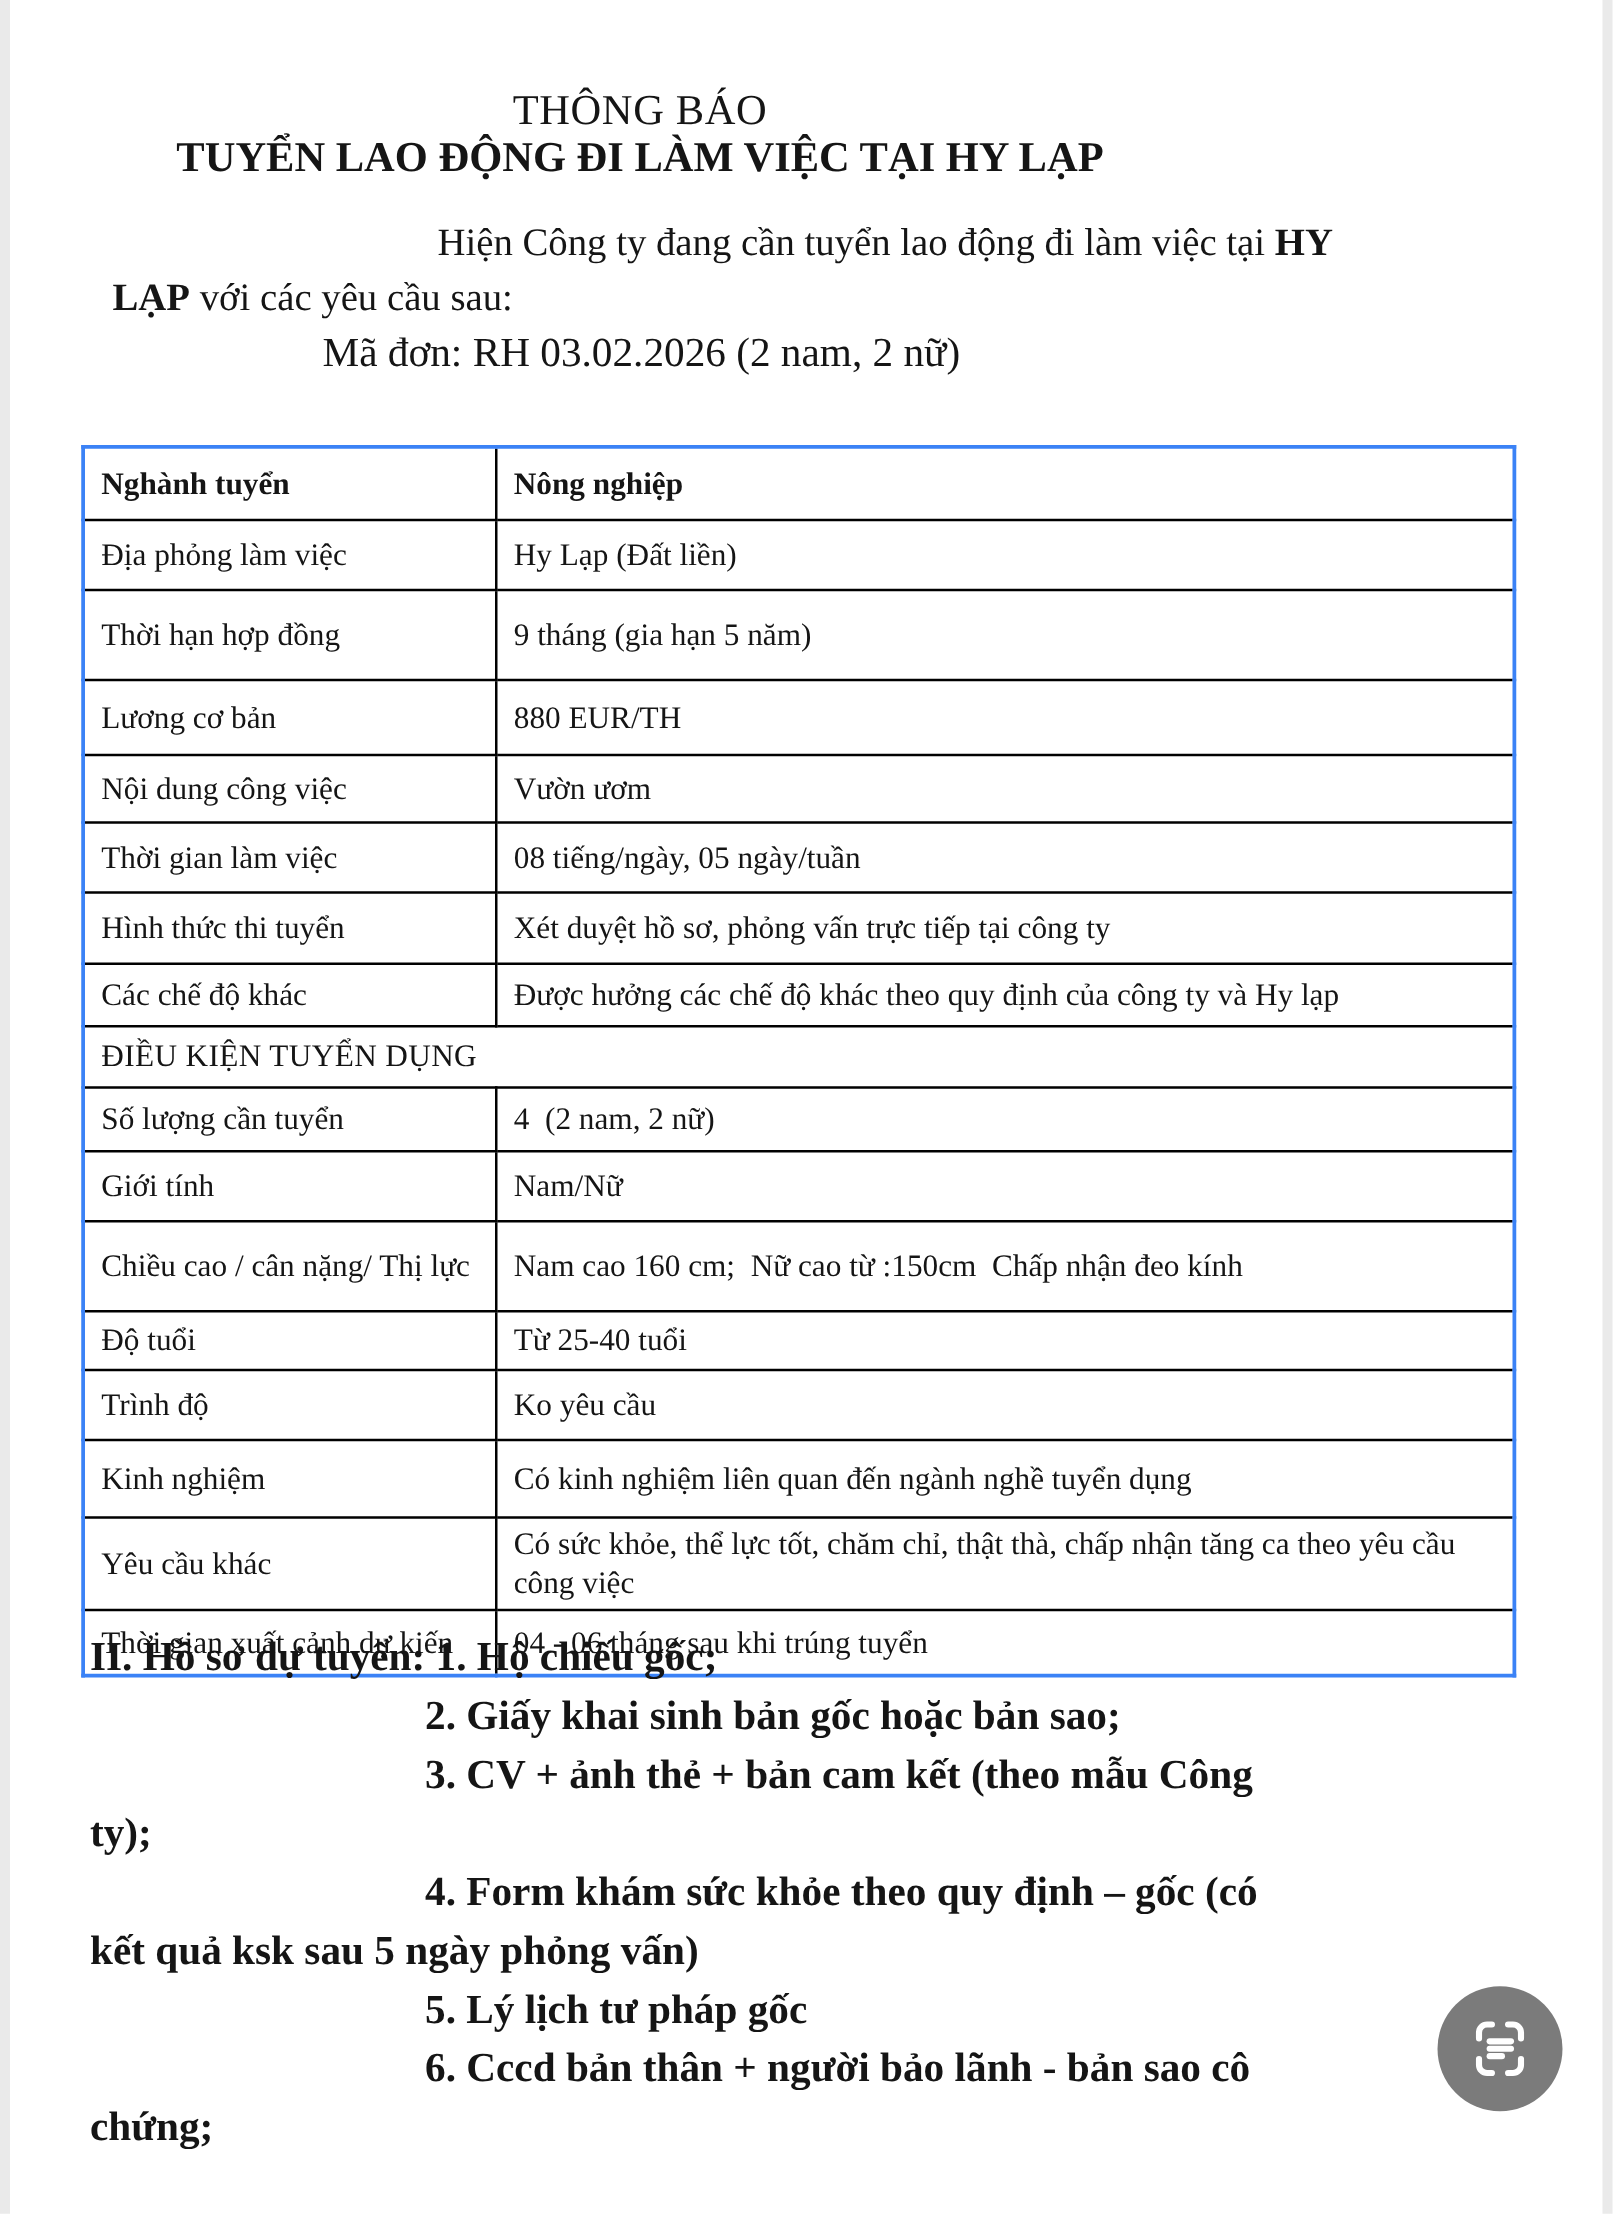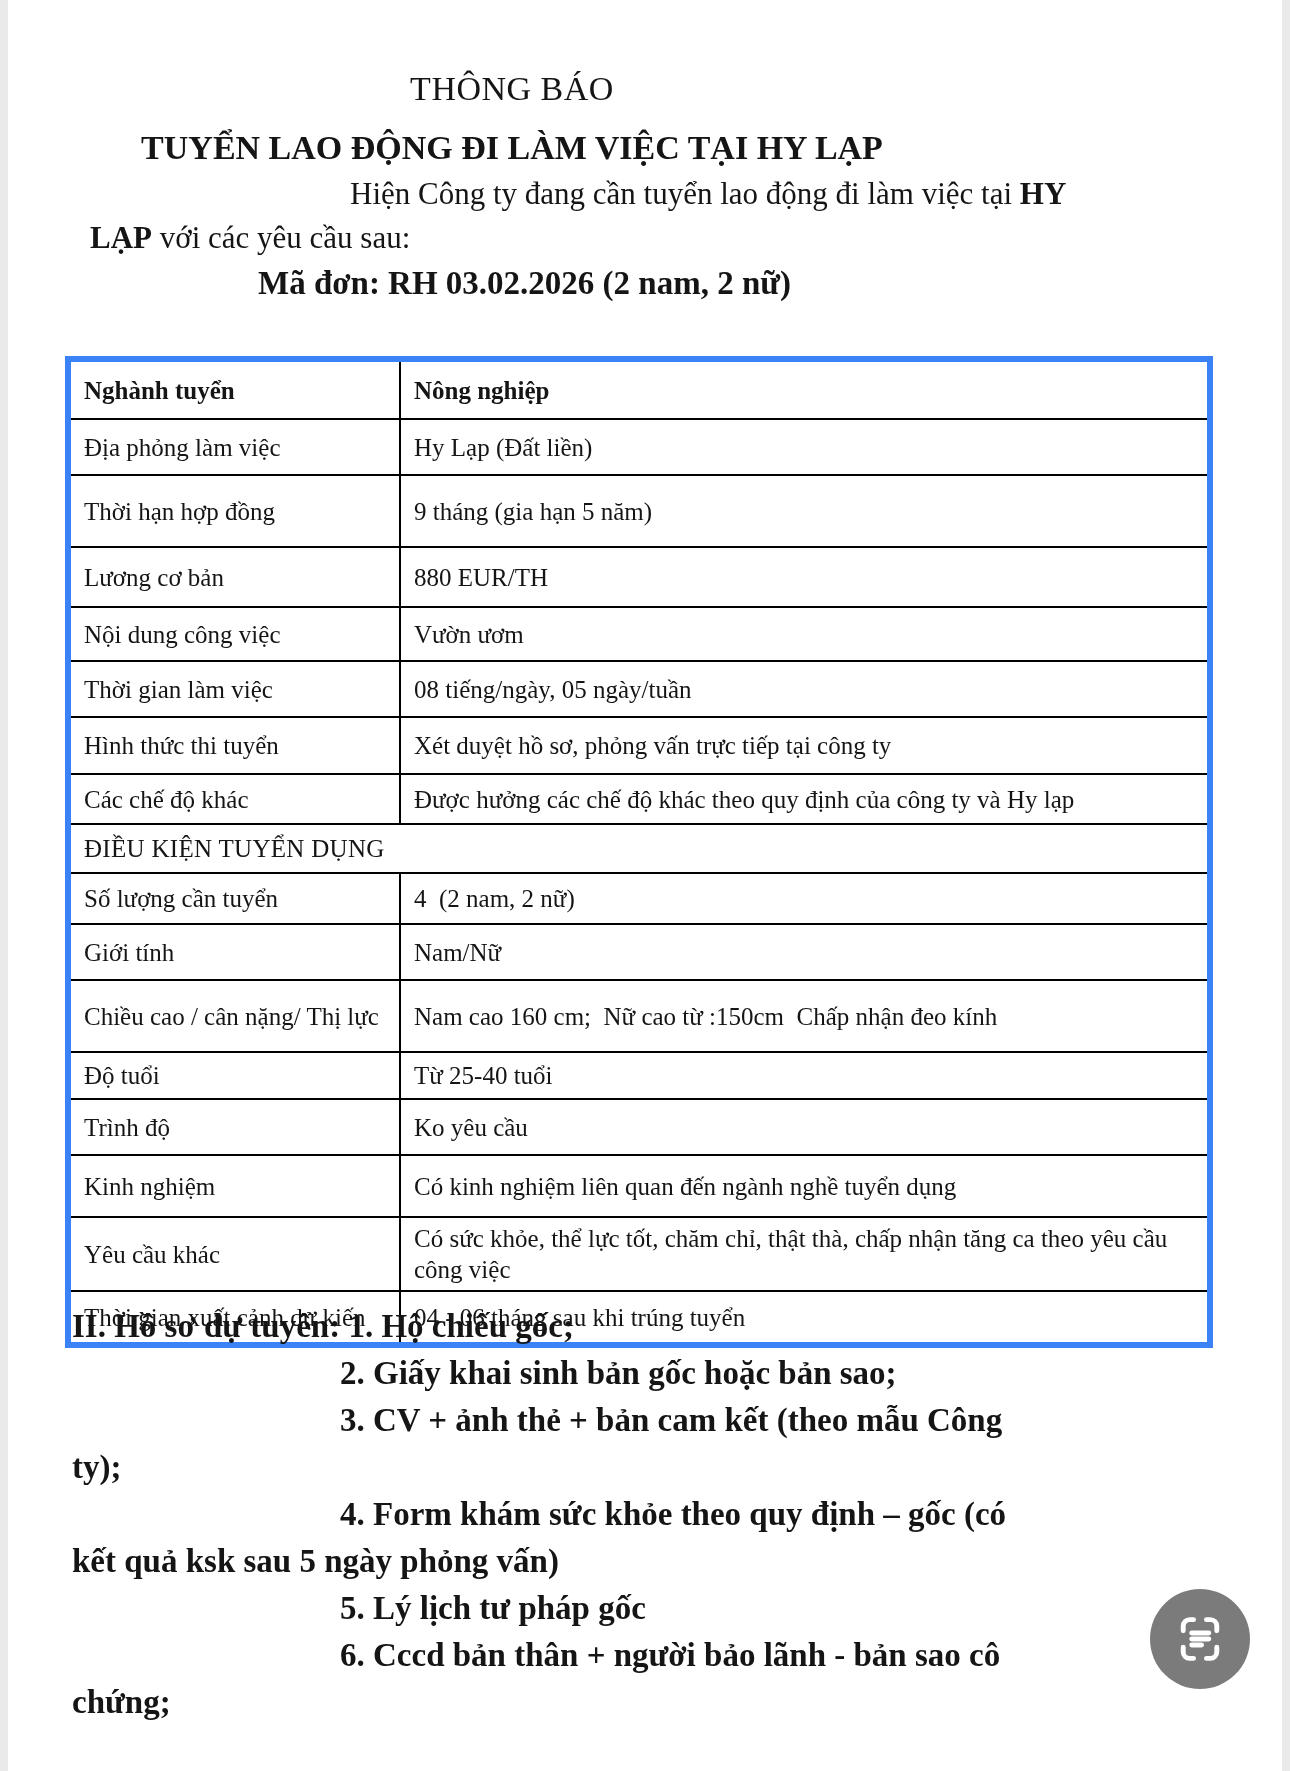--- a/index.html
+++ b/index.html
@@ -6,31 +6,31 @@
   body{
     width:1290px;height:1771px;position:relative;background:#ffffff;
     font-family:"Liberation Serif","DejaVu Serif",serif;color:#151515;
     overflow:hidden;
   }
   .edge{position:absolute;top:0;bottom:0;width:8px;background:#eaeaea;}
   .edge.left{left:0;} .edge.right{right:0;}
 
   .title1{position:absolute;left:72px;top:70px;width:880px;text-align:center;
     font-size:34px;font-weight:normal;letter-spacing:.5px;}
-  .title2{position:absolute;left:72px;top:129px;width:880px;text-align:center;
+  .title2{position:absolute;left:72px;top:108px;width:880px;text-align:center;
     font-size:34px;font-weight:bold;}
 
   .intro{position:absolute;left:90px;top:172px;width:1140px;font-size:31px;line-height:44px;}
   .intro .ln1{padding-left:260px;}
   .intro b{font-weight:bold;}
 
-  .order-code{position:absolute;left:258px;top:265px;font-size:33px;font-weight:bold;white-space:pre-wrap;text-align:center;}
+  .order-code{position:absolute;left:258px;top:265px;font-size:33px;font-weight:normal;white-space:pre-wrap;text-align:center;}
 
   table.rtable{position:absolute;left:65px;top:356px;width:1148px;
-    border-collapse:collapse;border:6px solid #3b82f6;table-layout:fixed;}
+    border-collapse:collapse;border:3px solid #3b82f6;table-layout:fixed;}
   table.rtable td{border:2px solid #000;font-size:25px;vertical-align:middle;
     padding:3px 10px 3px 13px;white-space:pre-wrap;line-height:31px;}
   td.lbl{width:305px;}
   td.val{}
   tr.first td{font-weight:bold;}
   td.section{font-weight:normal;font-size:26px;letter-spacing:.3px;}
   td.pad-extra{padding-left:28px;border-radius:15px;}
 
   
   .rtable tr:nth-child(1) td{height:50px}

